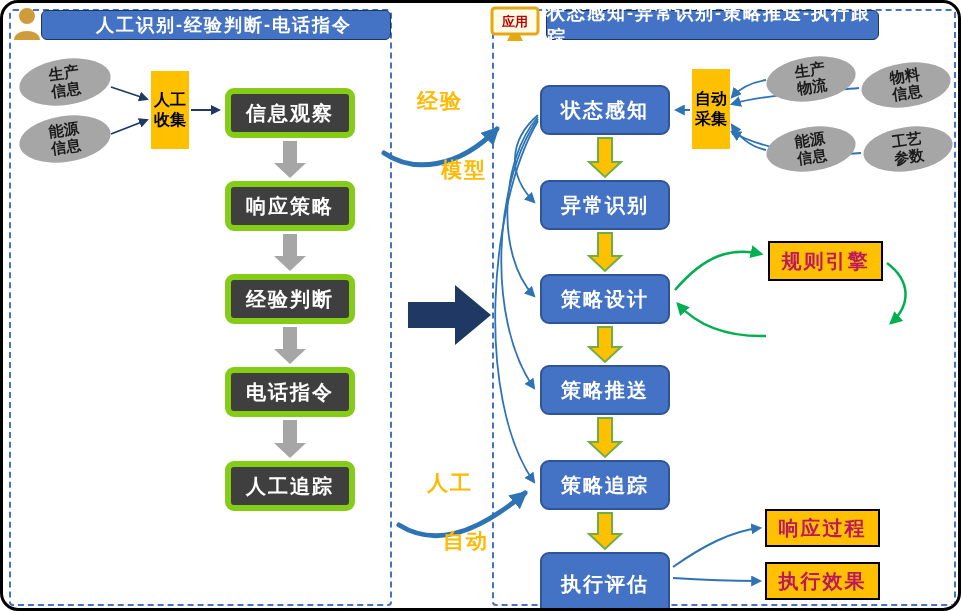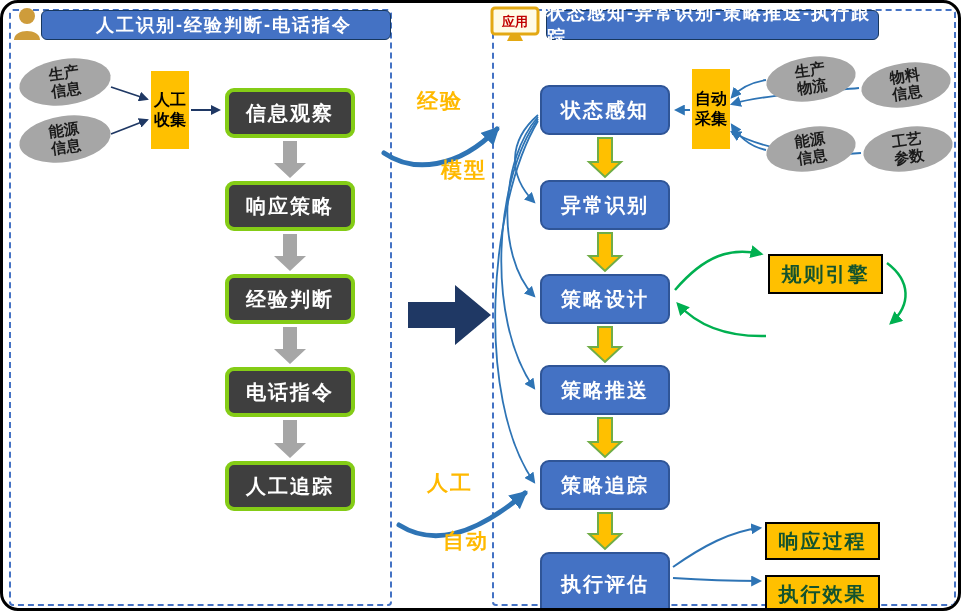--- a/index.html
+++ b/index.html
@@ -5,32 +5,32 @@
   html,body{margin:0;padding:0;background:#fff;font-family:"Liberation Sans","DejaVu Sans",sans-serif;}
   #canvas{position:relative;width:961px;height:611px;background:#fff;border:3px solid #000;border-radius:18px;box-sizing:border-box;overflow:hidden;}
   .panel{position:absolute;border:2px dashed #4472C4;border-radius:4px;box-sizing:border-box;}
   #left-panel{left:6px;top:6px;width:383px;height:597px;}
   #right-panel{left:489px;top:6px;width:464px;height:597px;}
   .hdr{position:absolute;background:#4472C4;border:1px solid #17375E;border-radius:6px;color:#fff;
        font-size:18px;font-weight:bold;display:flex;align-items:center;justify-content:center;
        letter-spacing:2px;box-sizing:border-box;z-index:5;}
   .step{position:absolute;width:130px;height:50px;border-radius:9px;display:flex;align-items:center;
         justify-content:center;color:#fff;font-size:20px;font-weight:bold;letter-spacing:2px;box-sizing:border-box;z-index:4;}
-  .step.dark{background:#3F3F3F;border:4px solid #84cc16;}
+  .step.dark{background:#3F3F3F;border:6px solid #84cc16;}
   .step.blue{background:#4472C4;border:2px solid #2F5597;}
   .ellipse{position:absolute;width:92px;height:46px;border-radius:50%;background:#A6A6A6;
            display:flex;align-items:center;justify-content:center;color:#1a1a1a;font-size:15px;
            font-weight:bold;text-align:center;white-space:pre-line;line-height:1.12;
            transform:rotate(-8deg);z-index:4;}
   .collector{position:absolute;background:#FFC000;color:#000;font-size:16px;font-weight:bold;
              display:flex;align-items:center;justify-content:center;text-align:center;
              white-space:pre-line;line-height:1.25;z-index:4;}
-  .ybox{position:absolute;background:#FFC000;border:2px solid #000;color:#14532d;font-size:20px;
+  .ybox{position:absolute;background:#FFC000;border:2px solid #000;color:#be185d;font-size:20px;
         font-weight:bold;display:flex;align-items:center;justify-content:center;letter-spacing:2px;
-        box-sizing:border-box;z-index:4;margin-top:13px;}
+        box-sizing:border-box;z-index:4;}
   .midlbl{position:absolute;color:#FFB900;font-size:21px;font-weight:bold;letter-spacing:2px;z-index:5;}
   svg.layer{position:absolute;left:0;top:0;z-index:3;}
   .icon-wrap{position:absolute;z-index:6;}
 </style>
 </head>
 <body>
 
 <div id="canvas">
 
   <svg class="layer" width="961" height="611" viewBox="0 0 961 611">

